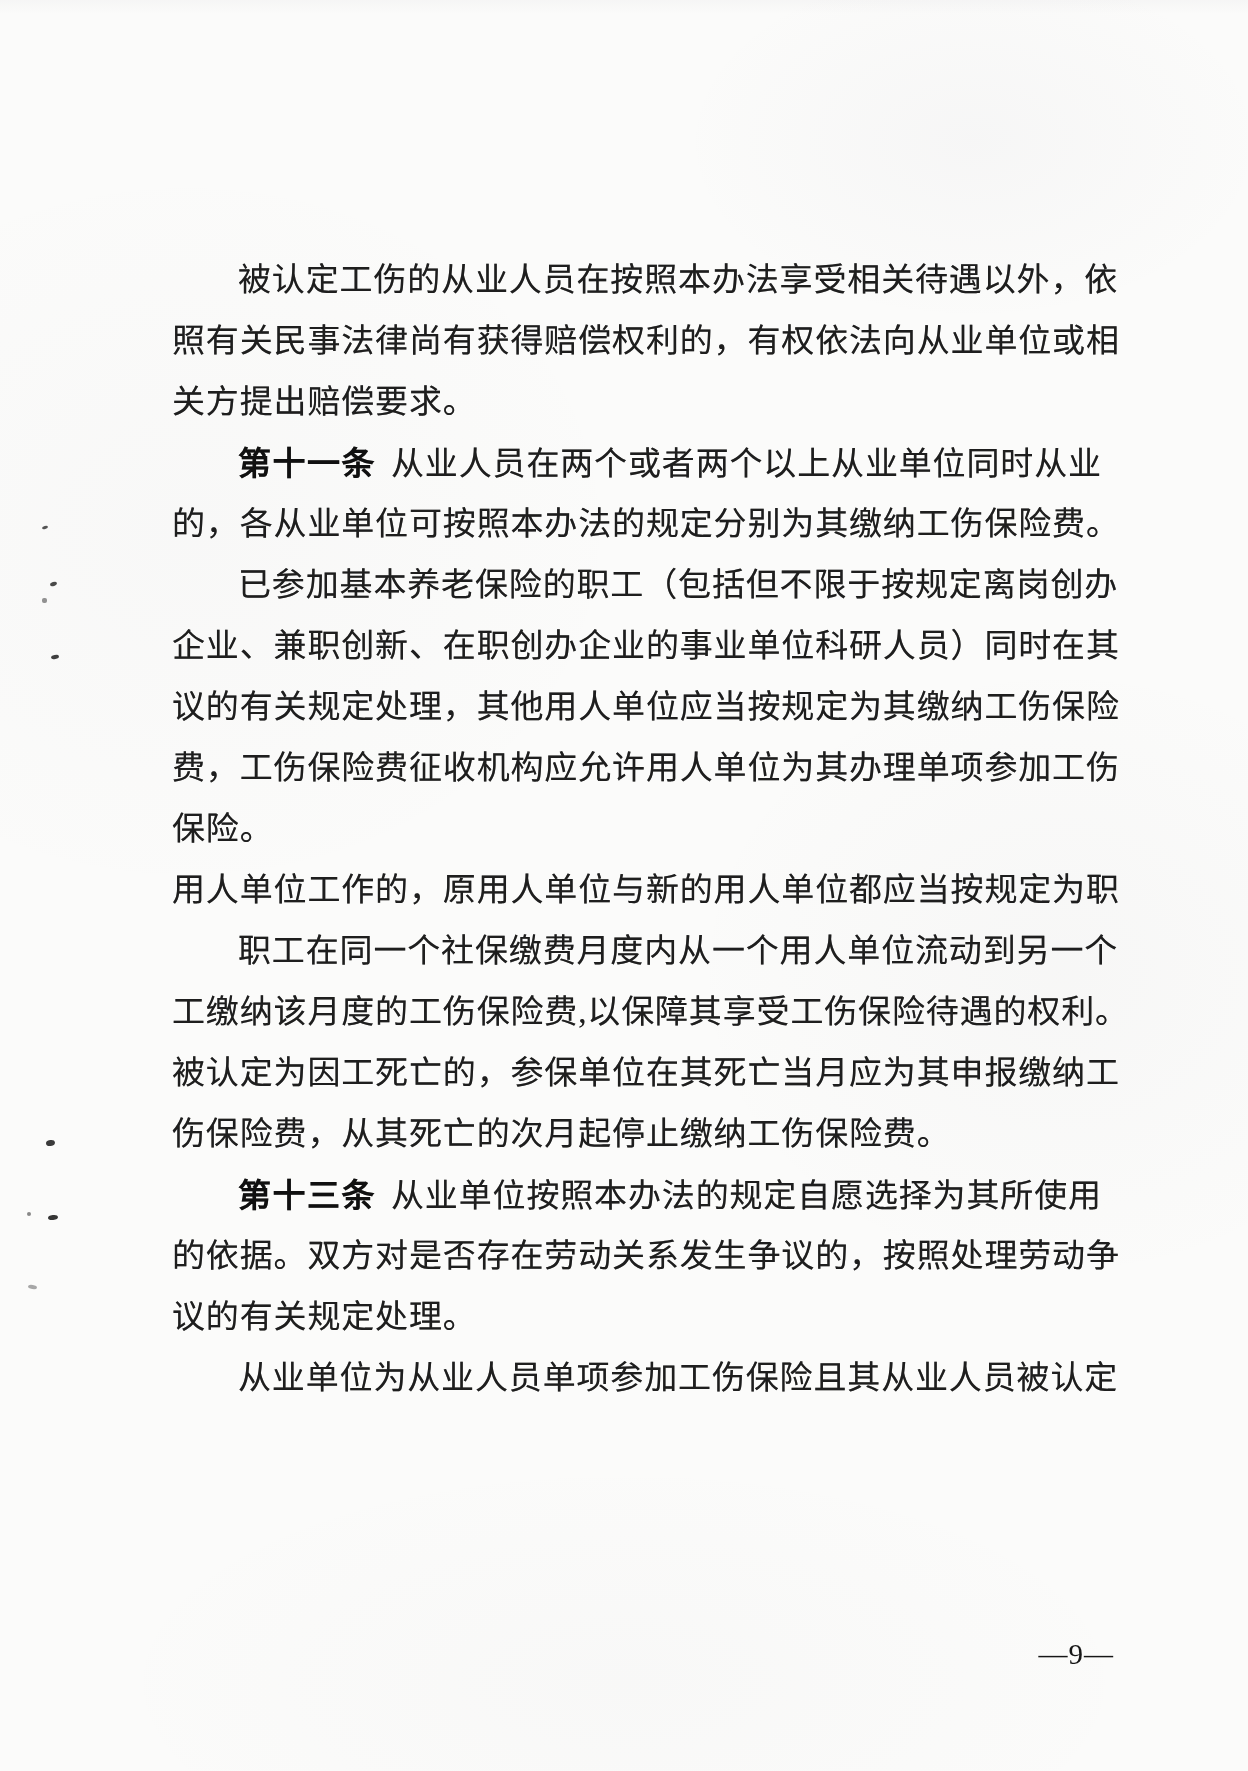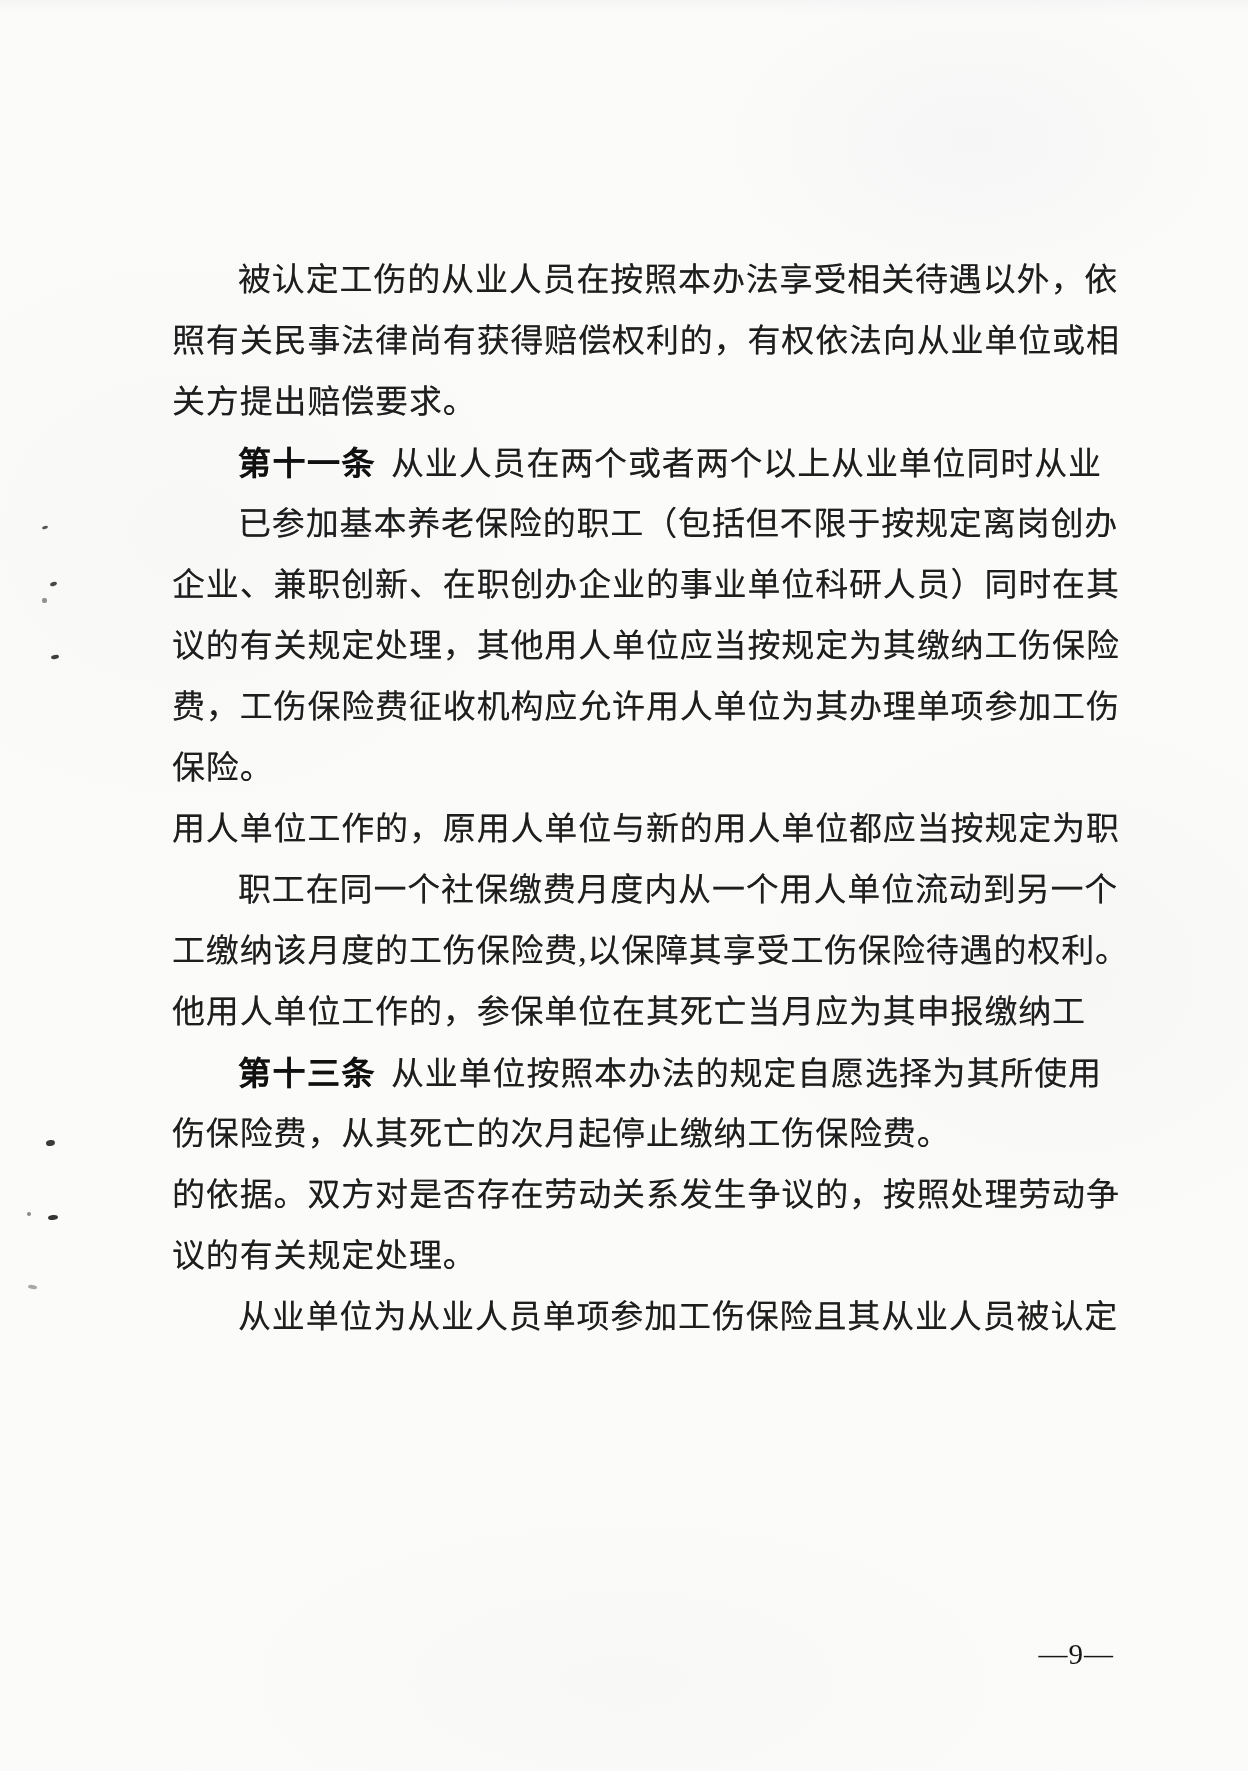--- a/index.html
+++ b/index.html
@@ -75,31 +75,32 @@
 </head>
 <body>
 
 <div id="page">
 
   <div class="textblock">
     <div class="line indent"><span>被认定工伤的从业人员在按照本办法享受相关待遇以外，依</span></div>
     <div class="line"><span>照有关民事法律尚有获得赔偿权利的，有权依法向从业单位或相</span></div>
     <div class="line"><span>关方提出赔偿要求。</span></div>
     <div class="line indent"><span class="kw">第十一条</span><span>从业人员在两个或者两个以上从业单位同时从业</span></div>
+    <div class="line"><span>的，各从业单位可按照本办法的规定分别为其缴纳工伤保险费。</span></div>
     <div class="line indent"><span>已参加基本养老保险的职工（包括但不限于按规定离岗创办</span></div>
     <div class="line"><span>企业、兼职创新、在职创办企业的事业单位科研人员）同时在其</span></div>
     <div class="line"><span>议的有关规定处理，其他用人单位应当按规定为其缴纳工伤保险</span></div>
     <div class="line"><span>费，工伤保险费征收机构应允许用人单位为其办理单项参加工伤</span></div>
     <div class="line"><span>保险。</span></div>
     <div class="line"><span>用人单位工作的，原用人单位与新的用人单位都应当按规定为职</span></div>
     <div class="line indent"><span>职工在同一个社保缴费月度内从一个用人单位流动到另一个</span></div>
     <div class="line"><span>工缴纳该月度的工伤保险费,以保障其享受工伤保险待遇的权利。</span></div>
-    <div class="line"><span>他用人单位工作的，参保单位在其死亡当月应为其申报缴纳工</span></div>
+    <div class="line"><span>被认定为因工死亡的，参保单位在其死亡当月应为其申报缴纳工</span></div>
+    <div class="line"><span>伤保险费，从其死亡的次月起停止缴纳工伤保险费。</span></div>
     <div class="line indent"><span class="kw">第十三条</span><span>从业单位按照本办法的规定自愿选择为其所使用</span></div>
-    <div class="line"><span>伤保险费，从其死亡的次月起停止缴纳工伤保险费。</span></div>
     <div class="line"><span>的依据。双方对是否存在劳动关系发生争议的，按照处理劳动争</span></div>
     <div class="line"><span>议的有关规定处理。</span></div>
     <div class="line indent"><span>从业单位为从业人员单项参加工伤保险且其从业人员被认定</span></div>
   </div>
 
   <div class="page-number">—9—</div>
 
   <div class="speck s1"></div>
   <div class="speck s2"></div>
   <div class="speck s3"></div>

